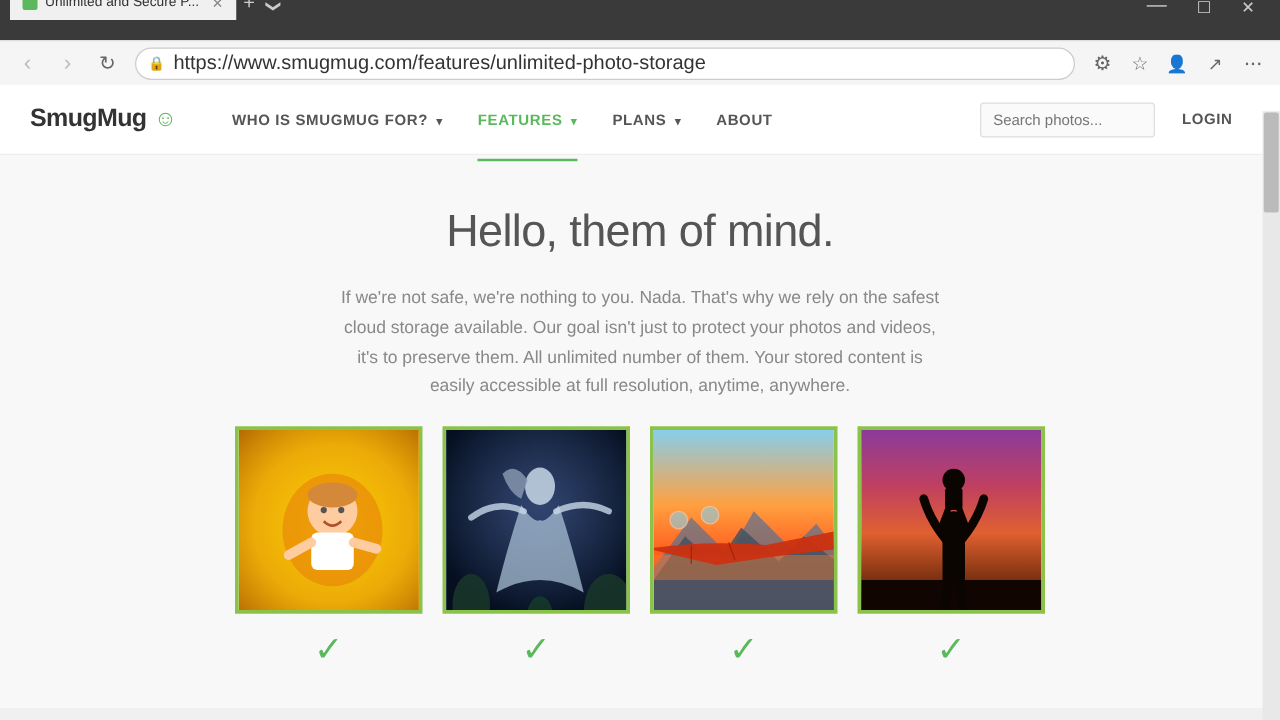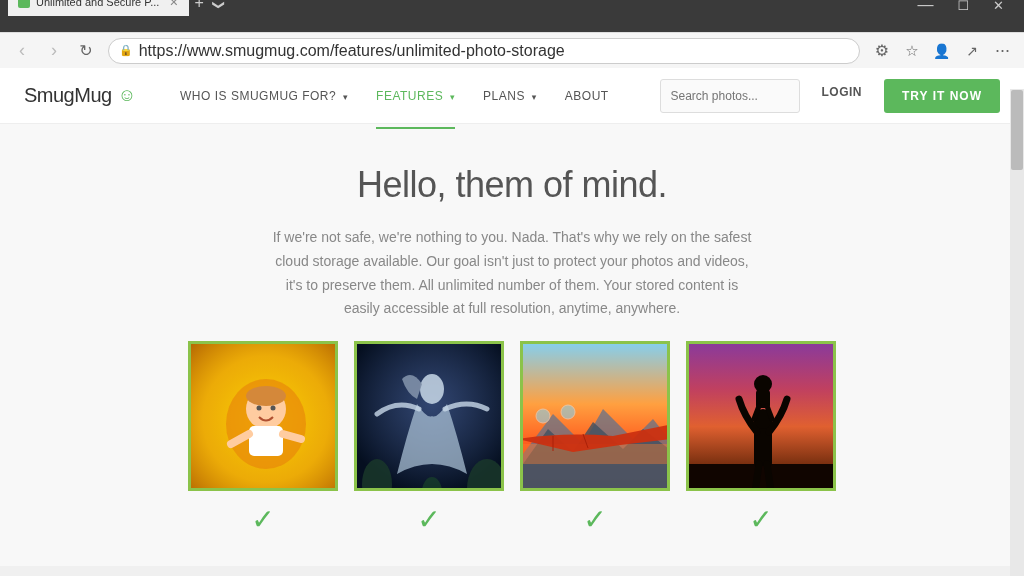--- a/index.html
+++ b/index.html
@@ -13,24 +13,24 @@
     .address-text { flex: 1; color: #333; font-size: 16px; }
     .nav-icons-right { display: flex; gap: 2px; align-items: center; }
     .nav-icon { width: 28px; height: 28px; display: flex; align-items: center; justify-content: center; color: #666; cursor: pointer; border-radius: 4px; font-size: 14px; }
 
     
     .website { background: #fff; }
 
     
     .site-nav { background: #fff; border-bottom: 1px solid #eee; height: 56px; display: flex; align-items: center; padding: 0 24px; gap: 0; }
     .logo { display: flex; align-items: center; gap: 6px; margin-right: 32px; }
-    .logo-text { font-size: 20px; font-weight: 400; color: #333; letter-spacing: -0.5px; }
+    .logo-text { font-size: 20px; font-weight: 700; color: #333; letter-spacing: -0.5px; }
     .logo-icon { color: #5cb85c; font-size: 18px; }
     .nav-links { display: flex; align-items: center; gap: 4px; flex: 1; }
-    .nav-item { padding: 8px 12px; font-size: 12px; color: #555; cursor: pointer; letter-spacing: 0.5px; font-weight: 400; text-transform: uppercase; position: relative; }
+    .nav-item { padding: 8px 12px; font-size: 12px; color: #555; cursor: pointer; letter-spacing: 0.5px; font-weight: 700; text-transform: uppercase; position: relative; }
     .nav-item.active { color: #5cb85c; }
     .nav-item.active::after { content: ''; position: absolute; bottom: -18px; left: 12px; right: 12px; height: 2px; background: #5cb85c; }
     .nav-item .chevron { font-size: 9px; margin-left: 3px; }
     .nav-right { display: flex; gap: 8px; margin-left: auto; }
     .search-box { border: 1px solid #ddd; border-radius: 3px; padding: 6px 10px; font-size: 12px; color: #999; width: 140px; background: #fafafa; }
     .login-btn { padding: 6px 14px; font-size: 12px; font-weight: 600; color: #555; cursor: pointer; letter-spacing: 0.5px; text-transform: uppercase; }
     .try-btn { background: #5cb85c; color: #fff; padding: 10px 18px; font-size: 12px; font-weight: 700; letter-spacing: 1px; text-transform: uppercase; border-radius: 3px; cursor: pointer; }
 
     
     .hero { background: #f8f8f8; padding: 40px 20px 30px; text-align: center; }
@@ -130,21 +130,20 @@
           <span>PLANS</span>
           <span class="chevron">▾</span>
         </div>
         <div class="nav-item">
           <span>ABOUT</span>
         </div>
       </div>
       <div class="nav-right">
         <input class="search-box" type="text" placeholder="Search photos..." style="">
         <span class="login-btn">LOGIN</span>
-        <div class="try-btn">TRY IT NOW</div>
       </div>
     </div>
 
     <div class="hero">
       <h1 class="hero-title">Hello, them of mind.</h1>
       <p class="hero-desc">If we're not safe, we're nothing to you. Nada. That's why we rely on the safest cloud storage available. Our goal isn't just to protect your photos and videos, it's to preserve them. All unlimited number of them. Your stored content is easily accessible at full resolution, anytime, anywhere.</p>
 
       <div class="photo-grid">
 
         <div class="photo-item">

